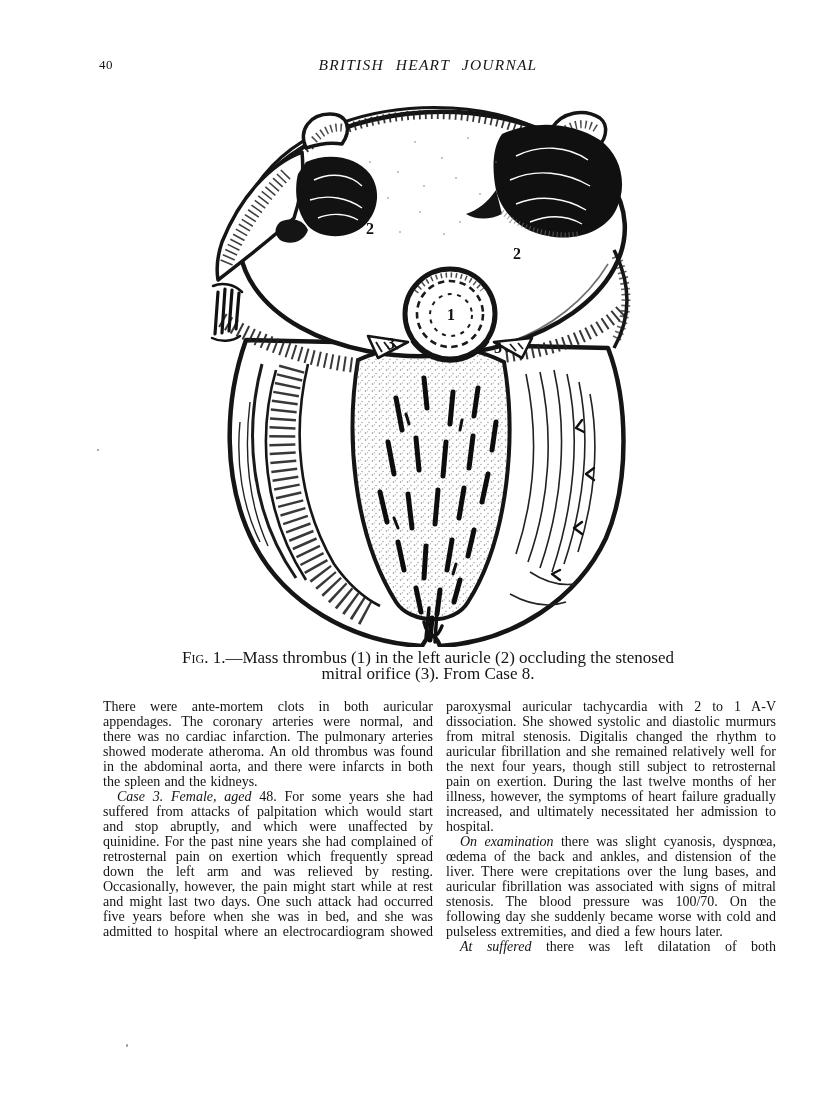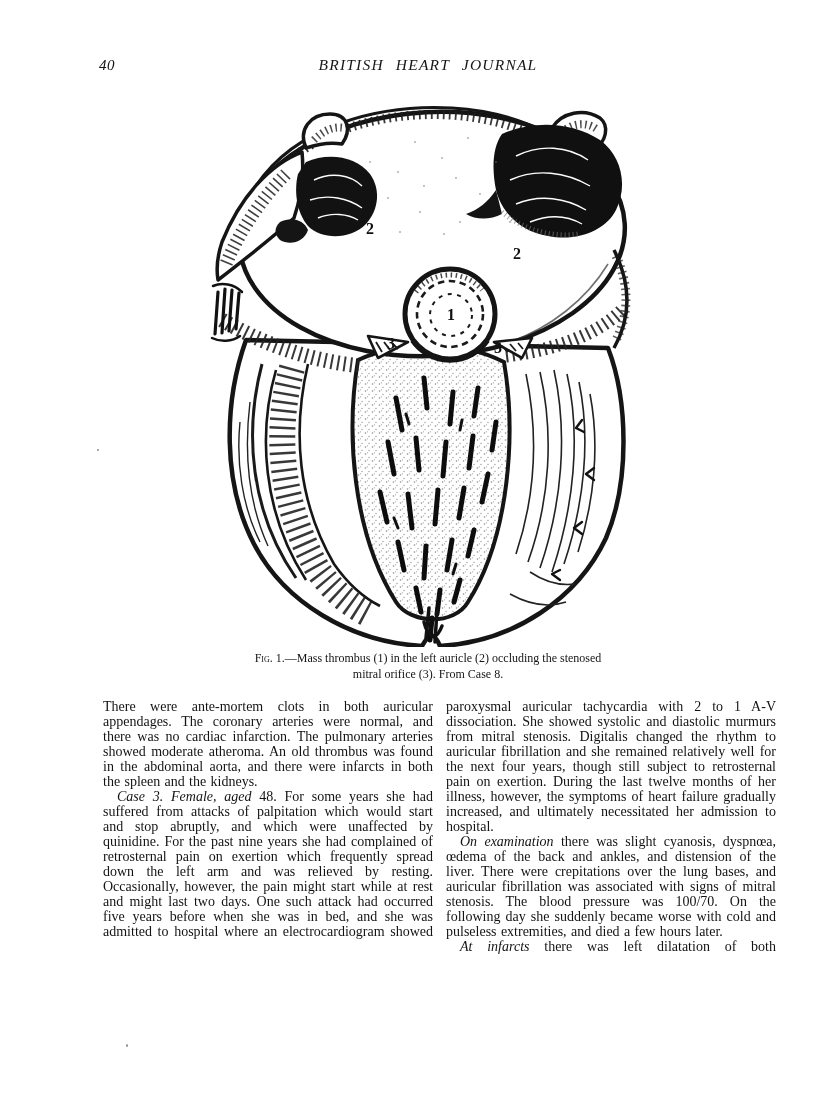--- a/index.html
+++ b/index.html
@@ -1,31 +1,31 @@
 <!DOCTYPE html>
 <html><head>
 <meta charset="utf-8">
 <style>
   html,body{margin:0;padding:0;}
   body{
     width:816px;height:1107px;position:relative;overflow:hidden;
     background:#ffffff;color:#161616;
     font-family:"Liberation Serif","DejaVu Serif",serif;
   }
-  .page-number{position:absolute;left:99px;top:57px;font-size:15px;letter-spacing:.5px;font-style:italic;}
+  .page-number{position:absolute;left:99px;top:57px;font-size:13px;letter-spacing:.5px;}
   .journal-title{
     position:absolute;left:103px;top:56px;width:650px;text-align:center;
     font-style:italic;font-size:15.5px;letter-spacing:1.2px;word-spacing:7px;
   }
   .figure-wrap{position:absolute;left:210px;top:102px;width:430px;height:545px;}
   .figure-wrap svg{display:block;width:430px;height:545px;}
   .fig-label{font:600 16px "Liberation Serif","DejaVu Serif",serif;fill:#111;}
   .caption{
     position:absolute;left:103px;top:650px;width:650px;text-align:center;
-    font-size:12px;line-height:16px;color:#141414;
+    font-size:17px;line-height:16px;color:#141414;
   }
   .caption .figcap-fig{font-variant:small-caps;}
   .text-columns{
     position:absolute;left:103px;top:699px;width:673px;display:flex;gap:13px;
   }
   .col{width:330px;font-size:14px;line-height:15px;word-spacing:.06em;color:#131313;}
   .para{margin:0;text-align:justify;hyphens:none;}
   .para.indent{text-indent:14px;}
   .para.jlast{text-align-last:justify;}
   .it{font-style:italic;}
@@ -238,18 +238,18 @@
 </div>
 
 <div class="text-columns">
   <div class="col">
       <p class="para"><span>There were ante-mortem clots in both auricular appendages. The coronary arteries were normal, and there was no cardiac infarction. The pulmonary arteries showed moderate atheroma. An old thrombus was found in the abdominal aorta, and there were infarcts in both the spleen and the kidneys.</span></p>
       <p class="para indent jlast"><span class="it">Case 3.</span><span> </span><span class="it">Female, aged</span><span> 48. For some years she had suffered from attacks of palpitation which would start and stop abruptly, and which were unaffected by quinidine. For the past nine years she had complained of retrosternal pain on exertion which frequently spread down the left arm and was relieved by resting. Occasionally, however, the pain might start while at rest and might last two days. One such attack had occurred five years before when she was in bed, and she was admitted to hospital where an electrocardiogram showed</span></p>
     </div>
   <div class="col">
       <p class="para"><span>paroxysmal auricular tachycardia with 2 to 1 A-V dissociation. She showed systolic and diastolic murmurs from mitral stenosis. Digitalis changed the rhythm to auricular fibrillation and she remained relatively well for the next four years, though still subject to retrosternal pain on exertion. During the last twelve months of her illness, however, the symptoms of heart failure gradually increased, and ultimately necessitated her admission to hospital.</span></p>
       <p class="para indent"><span class="it">On examination</span><span> there was slight cyanosis, dyspnœa, œdema of the back and ankles, and distension of the liver. There were crepitations over the lung bases, and auricular fibrillation was associated with signs of mitral stenosis. The blood pressure was 100/70. On the following day she suddenly became worse with cold and pulseless extremities, and died a few hours later.</span></p>
-      <p class="para indent jlast"><span class="it">At infarcts</span><span> there was left dilatation of both</span></p>
+      <p class="para indent jlast"><span class="it">At suffered</span><span> there was left dilatation of both</span></p>
     </div>
 </div>
 
 <div class="speck s1"></div>
 <div class="speck s2"></div>
 
 </body></html>

